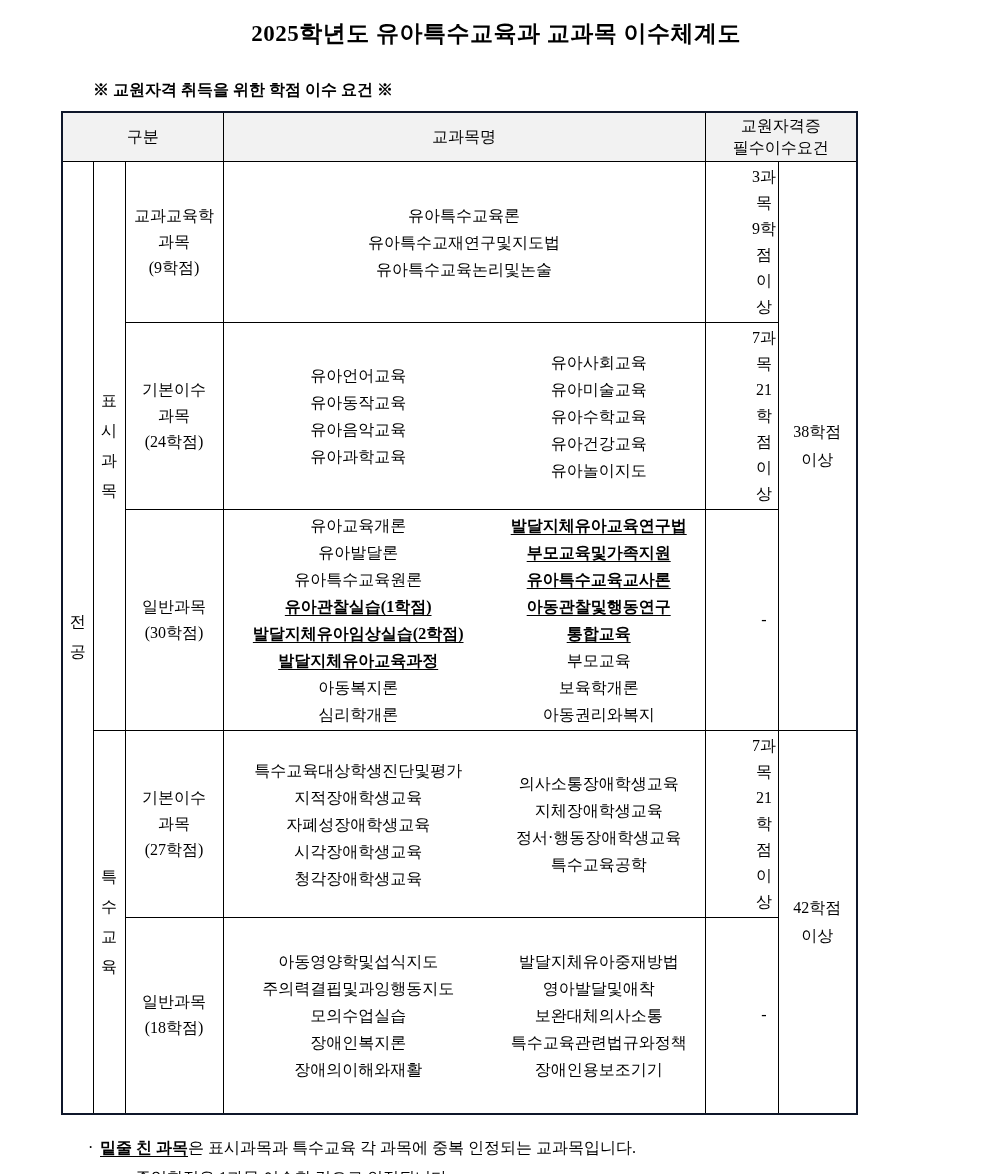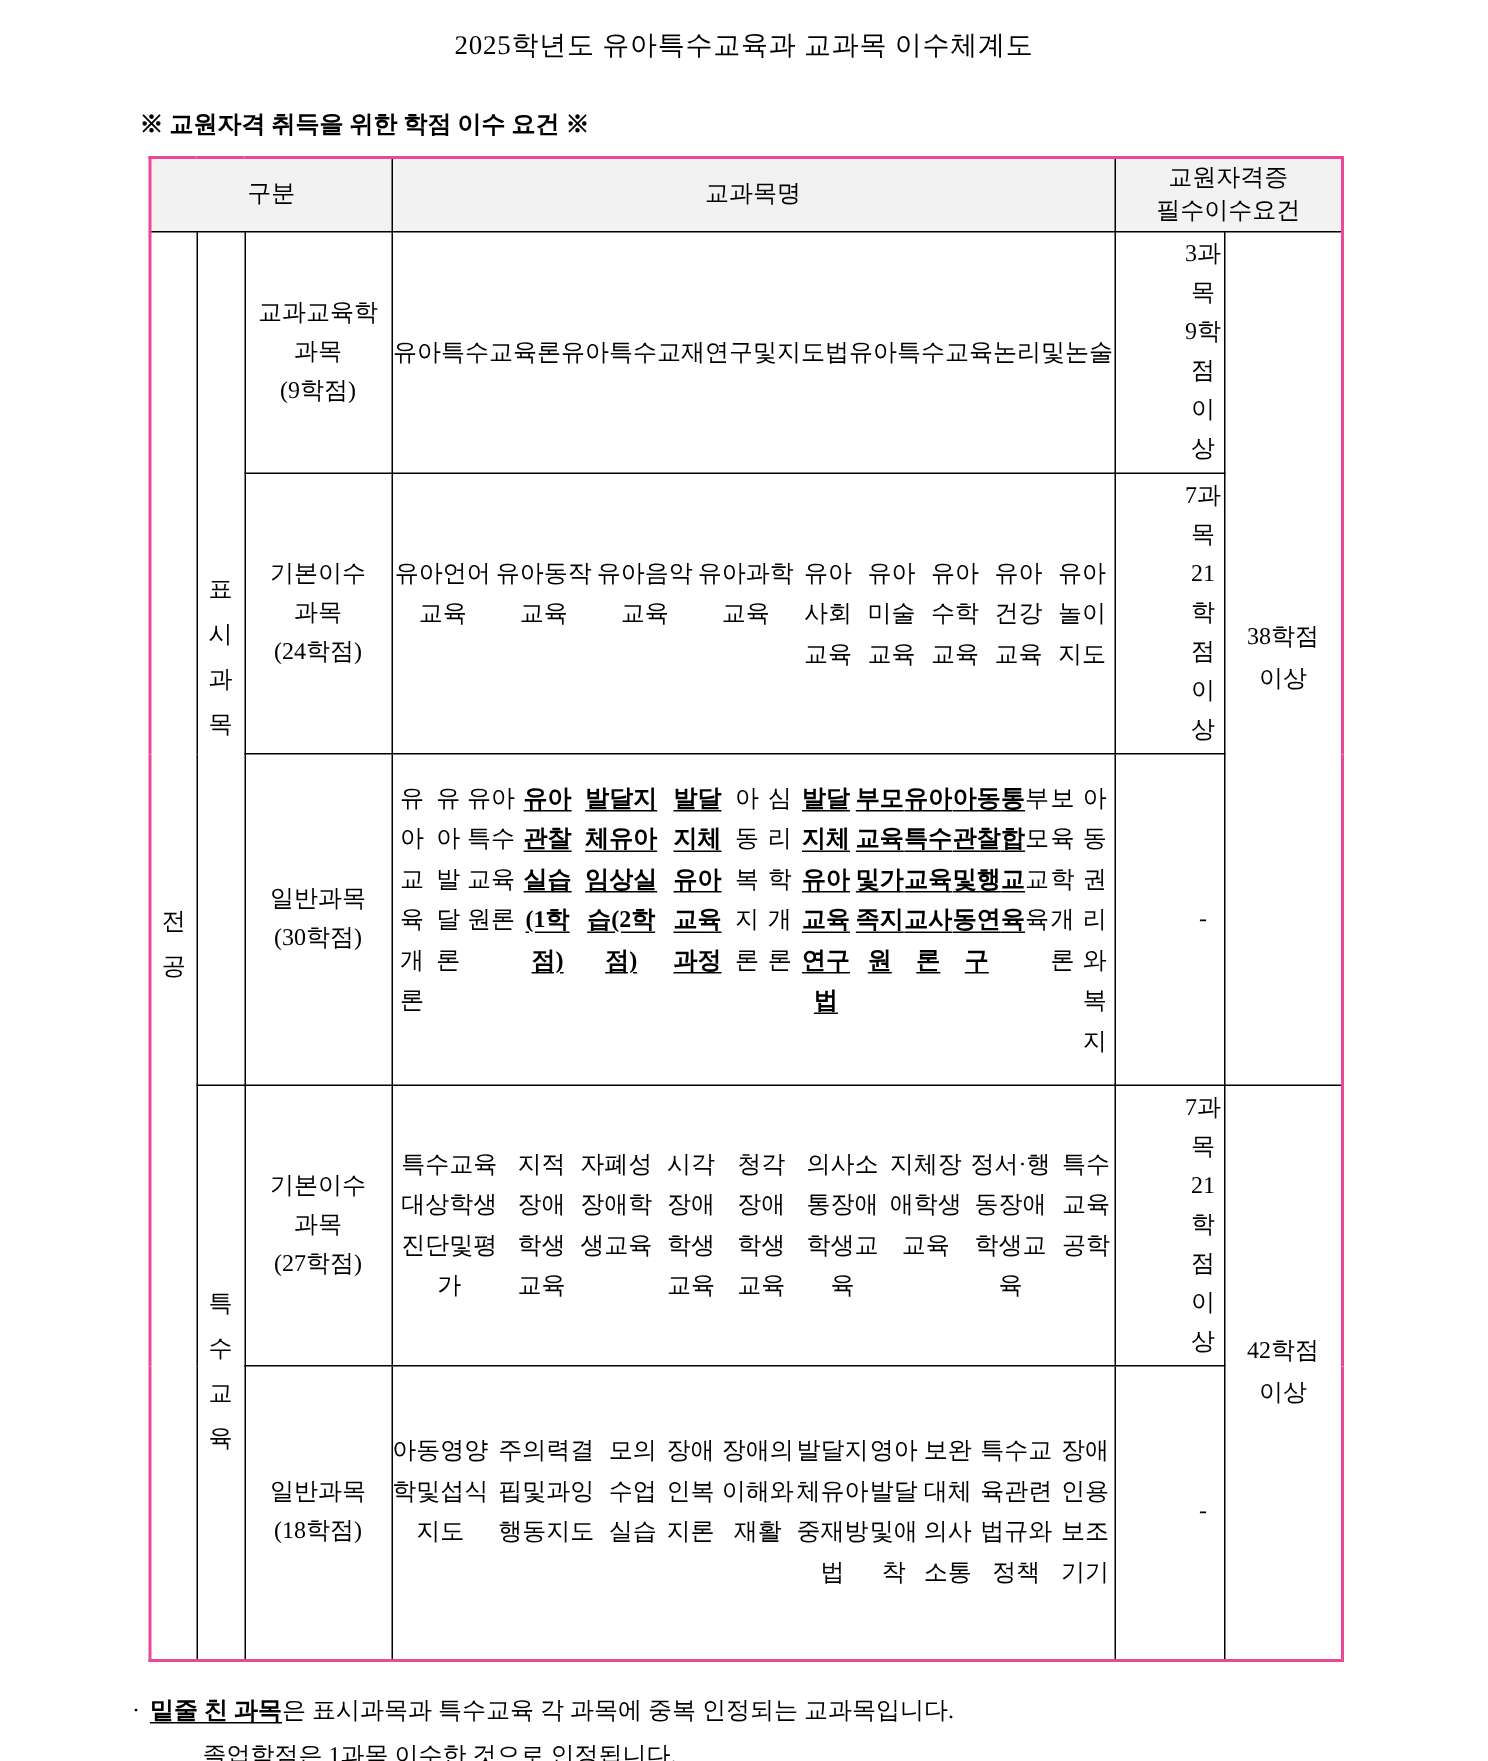--- a/index.html
+++ b/index.html
@@ -7,36 +7,36 @@
   body {
     width:992px; height:1174px;
     font-family:"Liberation Serif","DejaVu Serif",serif;
     color:#000;
   }
   .page { position:relative; width:992px; height:1174px; overflow:hidden; }
 
   .title {
     padding-top:18px;
     text-align:center;
-    font-size:18px;
-    font-weight:normal;
+    font-size:23px;
+    font-weight:bold;
     letter-spacing:0.5px;
   }
   .subtitle {
     margin:31px 0 0 93px;
     font-size:16px;
     font-weight:bold;
   }
 
   table.curr {
-    margin:10px 0 0 99px;
+    margin:10px 0 0 61px;
     width:795px;
     border-collapse:collapse;
     table-layout:fixed;
-    border:2px solid #ec4899;
+    border:2px solid #0f172a;
   }
   .curr th, .curr td {
     border:1px solid #000;
     text-align:center;
     vertical-align:middle;
     font-size:16px;
     padding:2px 1px;
   }
   .curr th {
     background:#f2f2f2;
@@ -51,21 +51,21 @@
 
   tr.hrow { height:47px; }
   tr.r1 { height:85px; }
   tr.r2 { height:130px; }
   tr.r3 { height:221px; }
   tr.r4 { height:154px; }
   tr.r5 { height:196px; }
 
   td.courses { padding:0; }
   .cwrap { display:flex; width:100%; }
-  .ccol { display:flex; justify-content:center;text-align:center; }
+  .ccol { display:flex; flex-direction:column; justify-content:center;text-align:center; }
   .ccol.full { flex:1 1 100%; }
   .ccol.L { flex:0 0 56%; }
   .ccol.R { flex:0 0 44%; }
   .course { line-height:27px; font-size:16px; }
   .u { font-weight:bold; text-decoration:underline; text-underline-offset:3px; }
 
   .notes { margin:18px 0 0 88px; font-size:16px; }
   .note-line { line-height:30px; }
   .note-indent { padding-left:47px; }
   .note-last { margin-top:16px; }

